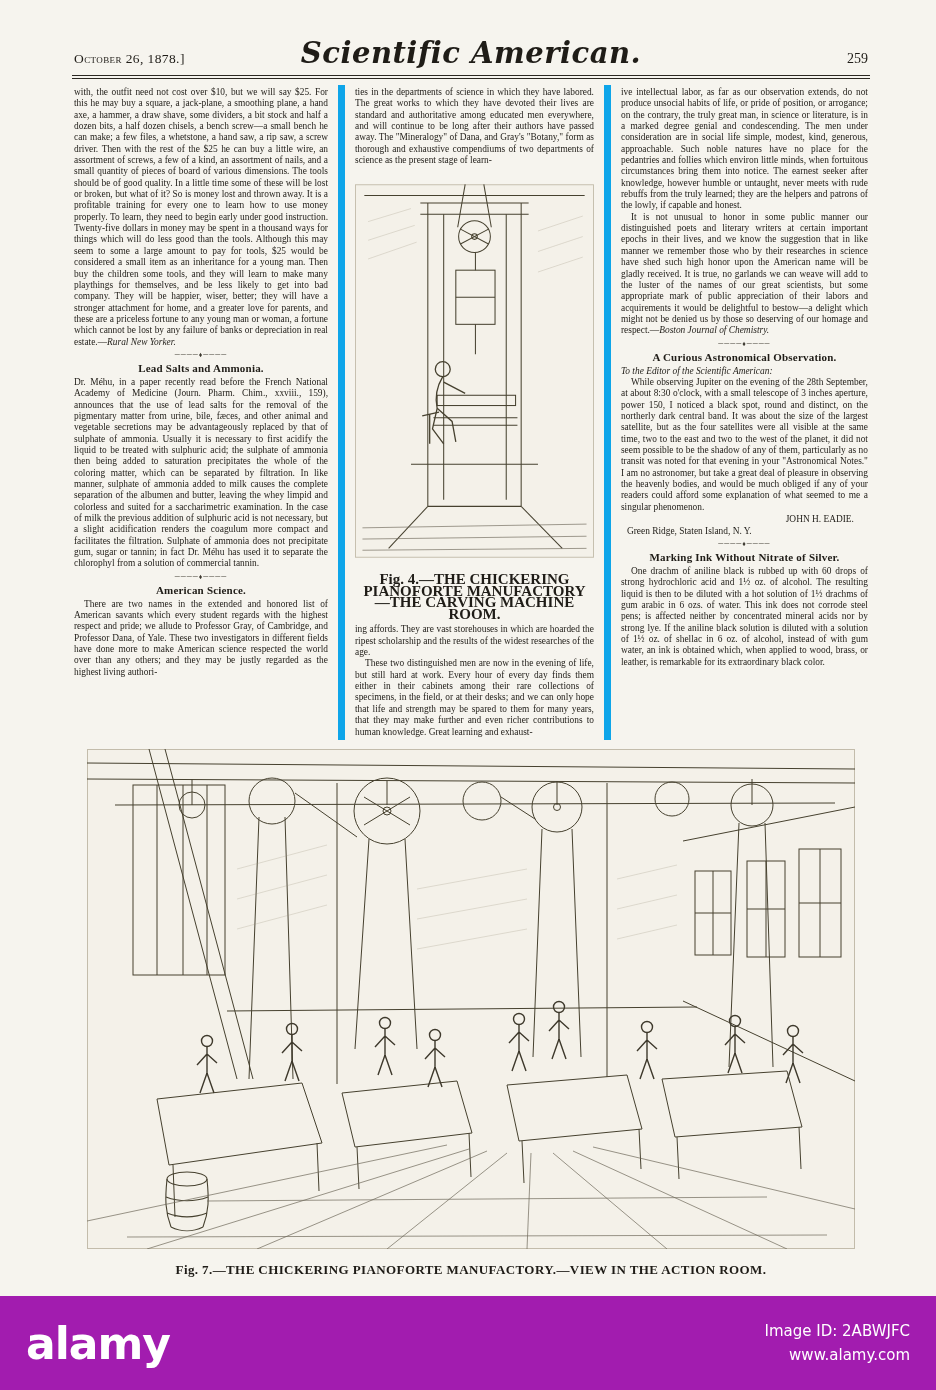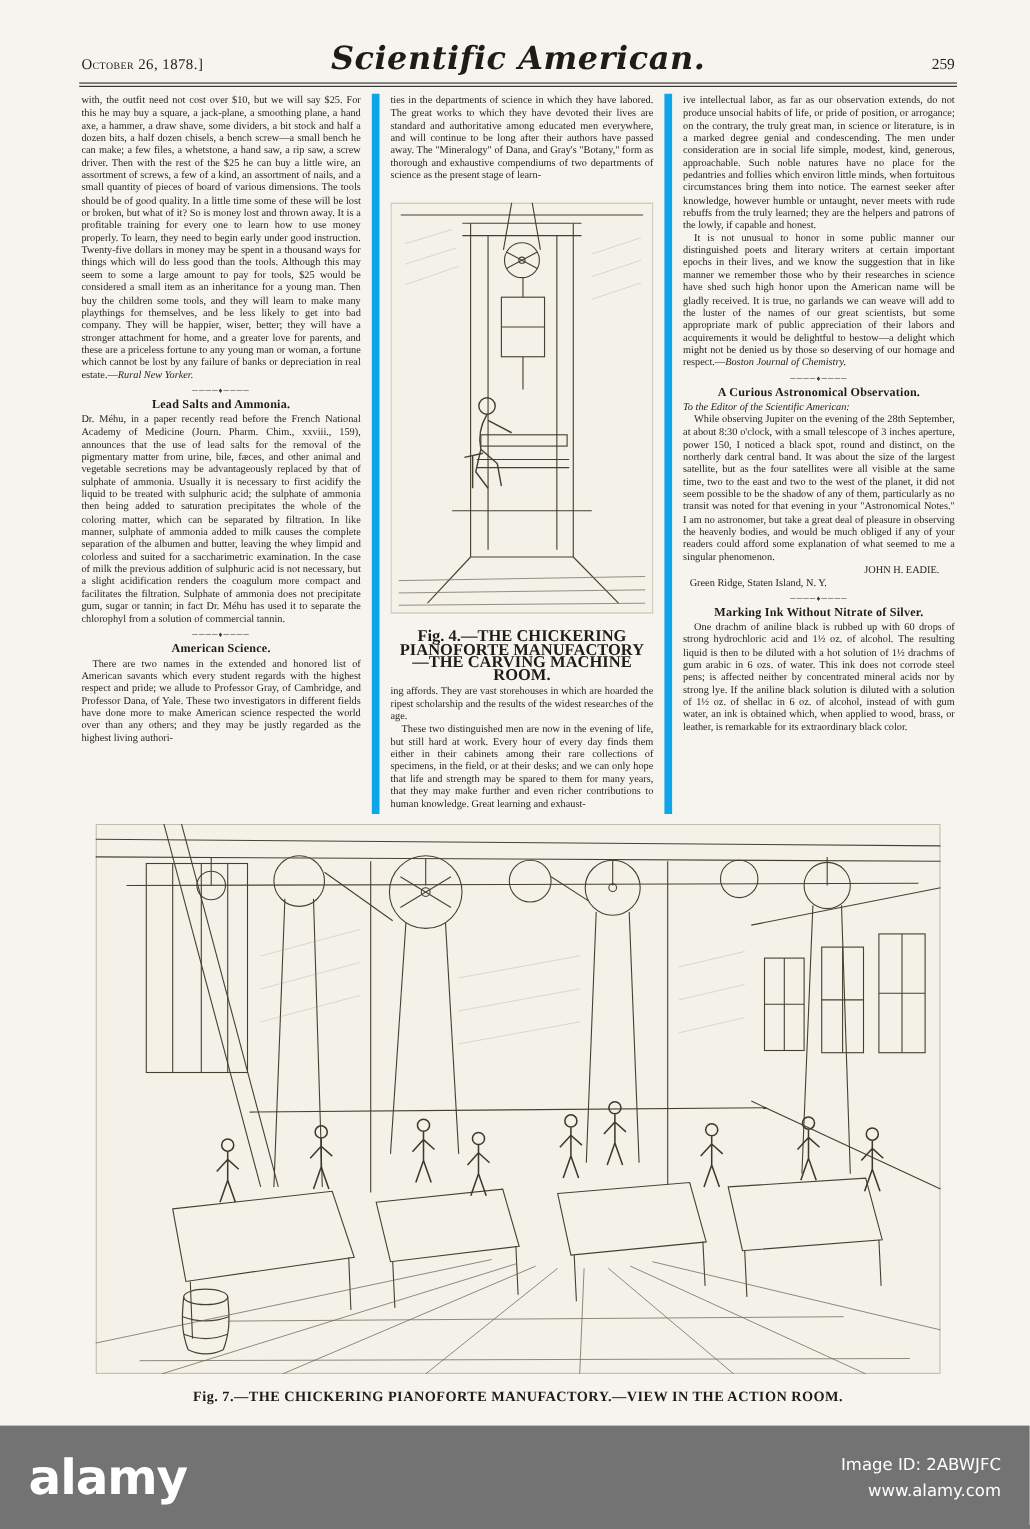--- a/index.html
+++ b/index.html
@@ -39,21 +39,21 @@
   .fig4 { margin:5px 0 4px 0; }
   .fig4 svg { width:100%; height:400px; display:block; }
   .fig-caption { font-size:15px; font-weight:bold; text-align:center; line-height:11.5px; margin-top:3px; }
 
   
   .fig5-wrap { margin-top:9px; }
   .fig5-wrap svg { width:772px; height:500px; display:block; margin:0 auto; }
   .fig5-caption { font-size:13px; font-weight:bold; text-align:center; letter-spacing:0.4px; margin-top:13px; }
 
   
-  .alamy-bar { position:absolute; left:0; right:0; bottom:0; height:94px; background:#737373;
+  .alamy-bar { position:absolute; left:0; right:0; bottom:0; height:94px; background:#a21caf;
     display:flex; align-items:center; justify-content:space-between; padding:0 26px; }
   .alamy-logo { color:#fff; font-family:"DejaVu Sans","Liberation Sans",sans-serif;
     font-weight:bold; font-size:44px; letter-spacing:-1px; }
   .alamy-meta { color:#fff; font-family:"DejaVu Sans","Liberation Sans",sans-serif;
     font-size:15px; text-align:right; line-height:24px; }
 
   svg .ink { stroke:#46412f; fill:none; }
 </style>
 </head>
 <body>

